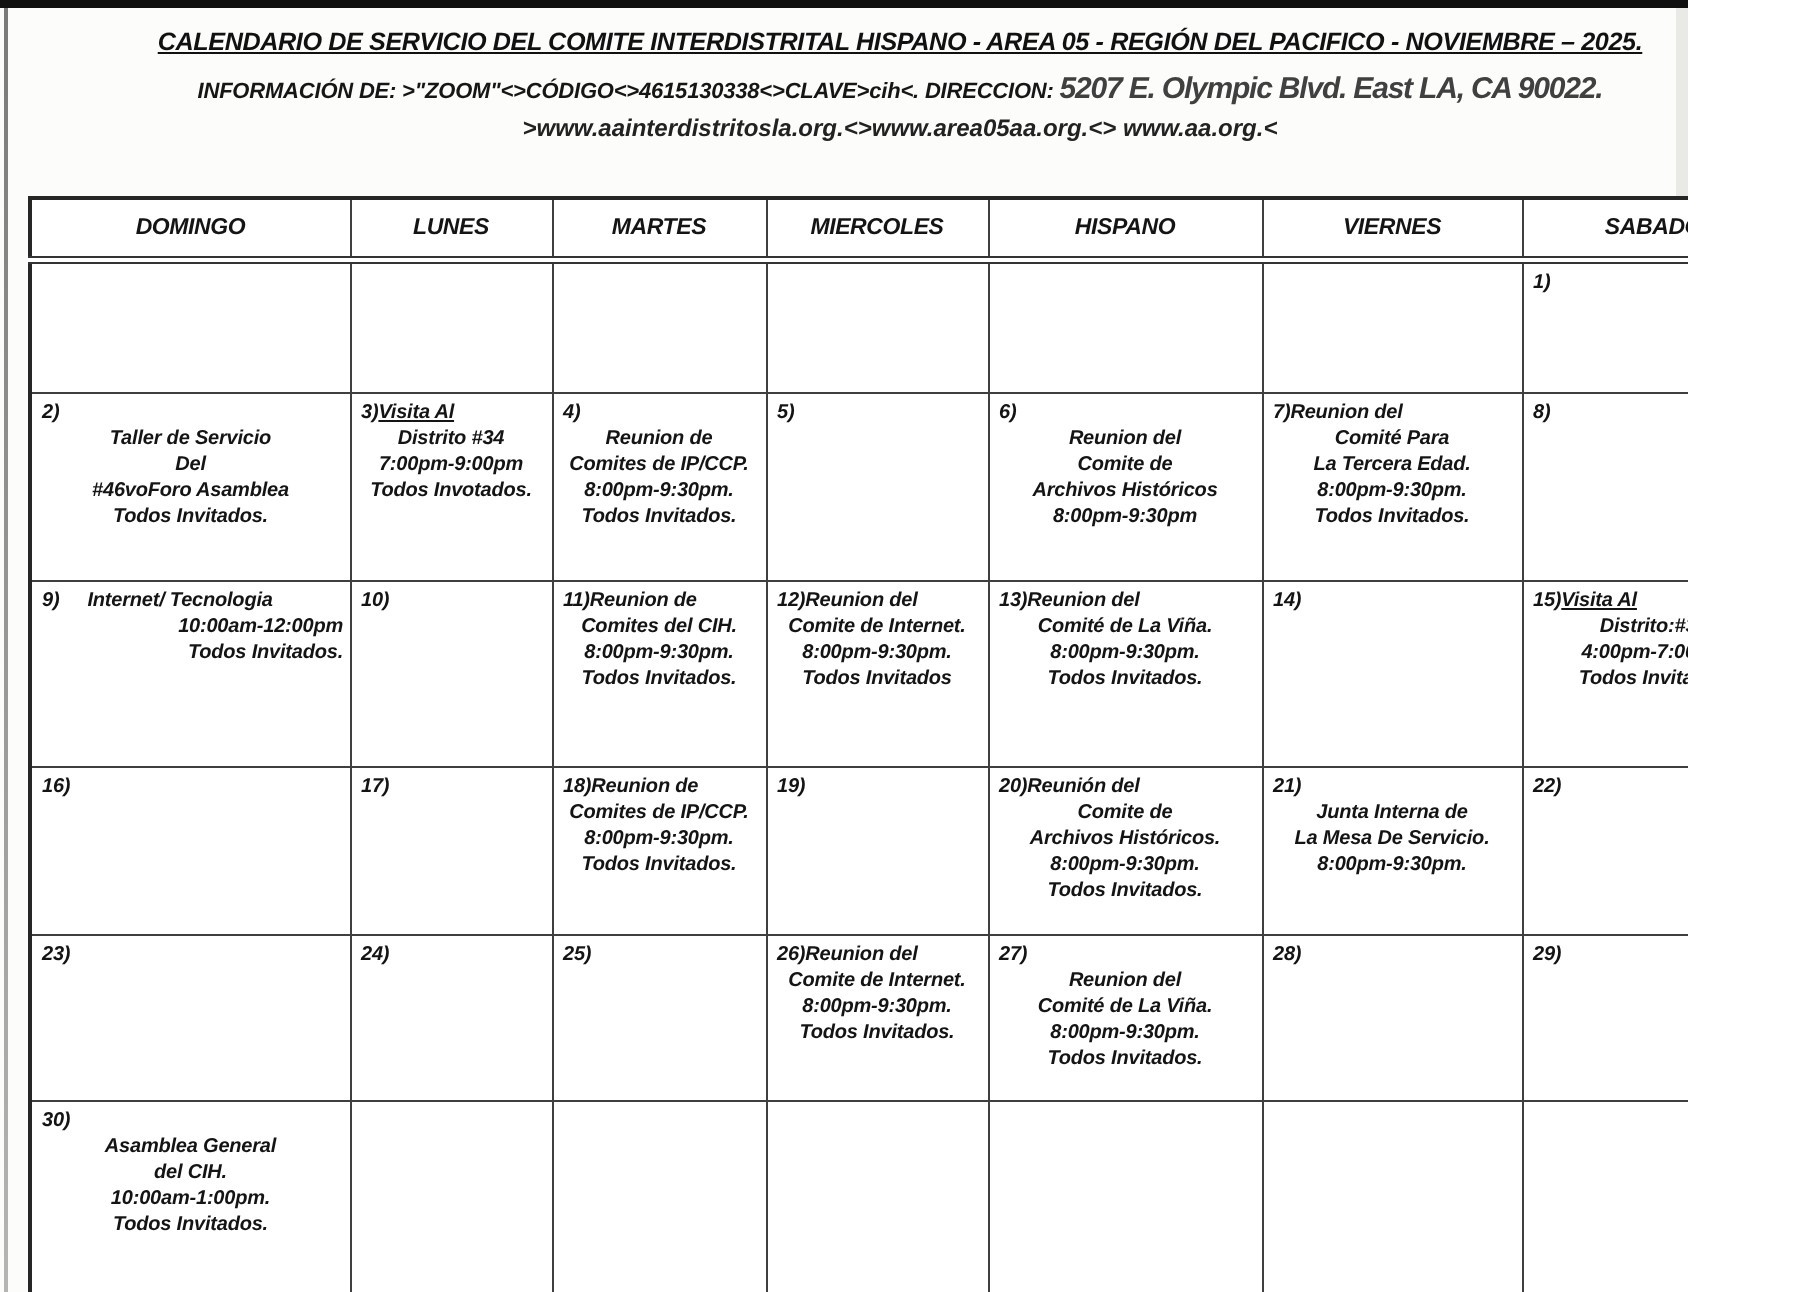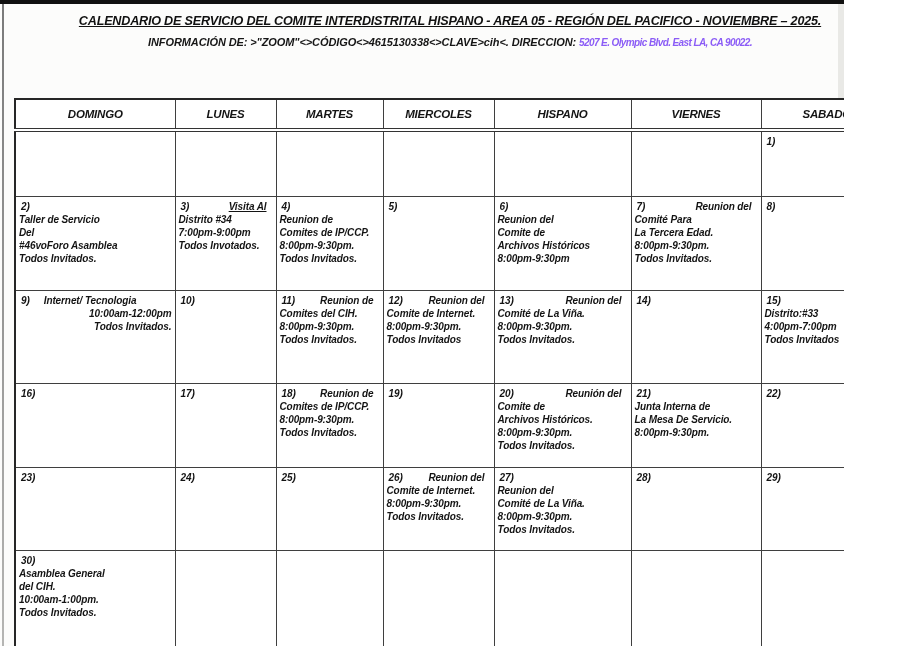--- a/index.html
+++ b/index.html
@@ -23,21 +23,21 @@
 
   .doc-header{position:absolute;top:14px;left:30px;width:840px;text-align:center;}
   .doc-title{
     font-size:12.6px;font-weight:bold;font-style:italic;
     text-decoration:underline;letter-spacing:-0.2px;line-height:1.2;
     color:#111;
   }
   .info-line{
     margin-top:7px;font-size:11px;font-weight:bold;font-style:italic;letter-spacing:-0.1px;color:#161616;
   }
-  .info-address{font-size:10px;letter-spacing:-0.6px;color:#8b5cf6;}
+  .info-address{font-size:15px;letter-spacing:-0.6px;color:#404040;}
   .web-line{margin-top:4px;font-size:12px;font-weight:bold;font-style:italic;color:#222;}
 
   table.calendar{
     position:absolute;left:14px;top:98px;width:878px;
     border-collapse:collapse;table-layout:fixed;background:#fff;
     border:2.5px solid #262626;
   }
   .calendar th,.calendar td{
     border:1.5px solid var(--border);
     vertical-align:top;
@@ -57,37 +57,38 @@
   .calendar tbody tr:nth-child(4) td{height:79px;}
   .calendar tbody tr:nth-child(5) td{height:78px;}
   .calendar tbody tr:nth-child(6) td{height:96px;}
 
   .calendar td{
     font-size:10px;font-weight:bold;font-style:italic;
     line-height:1.3;color:#141414;letter-spacing:-0.1px;
   }
   .cell-head{display:flex;align-items:baseline;margin-top:1px;}
   .daynum{flex:0 0 auto;margin-left:2px;}
-  .inline-title{flex:1;text-align:right;padding-right:6px;}
+  .inline-title{flex:1;text-align:left;padding-right:6px;}
   .inline-title.u{text-decoration:underline;}
   .cell-head.left .inline-title{flex:0 0 auto;text-align:left;margin-left:14px;padding-right:0;}
-  .cell-lines{margin-top:0;}
+  .cell-lines{text-align:center;margin-top:0;}
   .cell-lines.left{text-align:right;padding-left:26px;}
 </style>
 </head>
 <body>
 
 <div class="page">
   <div class="scan-top"></div>
   <div class="scan-left"></div>
   <div class="scan-right"></div>
 
   <div class="doc-header">
     <div class="doc-title">CALENDARIO DE SERVICIO DEL COMITE INTERDISTRITAL HISPANO  - AREA 05 - REGIÓN DEL PACIFICO - NOVIEMBRE – 2025.</div>
     <div class="info-line"><span>INFORMACIÓN DE: &gt;"ZOOM"&lt;&gt;CÓDIGO&lt;&gt;4615130338&lt;&gt;CLAVE&gt;cih&lt;.  DIRECCION: </span><span class="info-address">5207 E. Olympic Blvd. East LA, CA 90022.</span></div>
+    <div class="web-line">&gt;www.aainterdistritosla.org.&lt;&gt;www.area05aa.org.&lt;&gt; www.aa.org.&lt;</div>
   </div>
 
   <table class="calendar">
     <colgroup>
       <col style="width:160px">
         <col style="width:101px">
         <col style="width:107px">
       <col style="width:111px">
         <col style="width:137px">
         <col style="width:130px">

